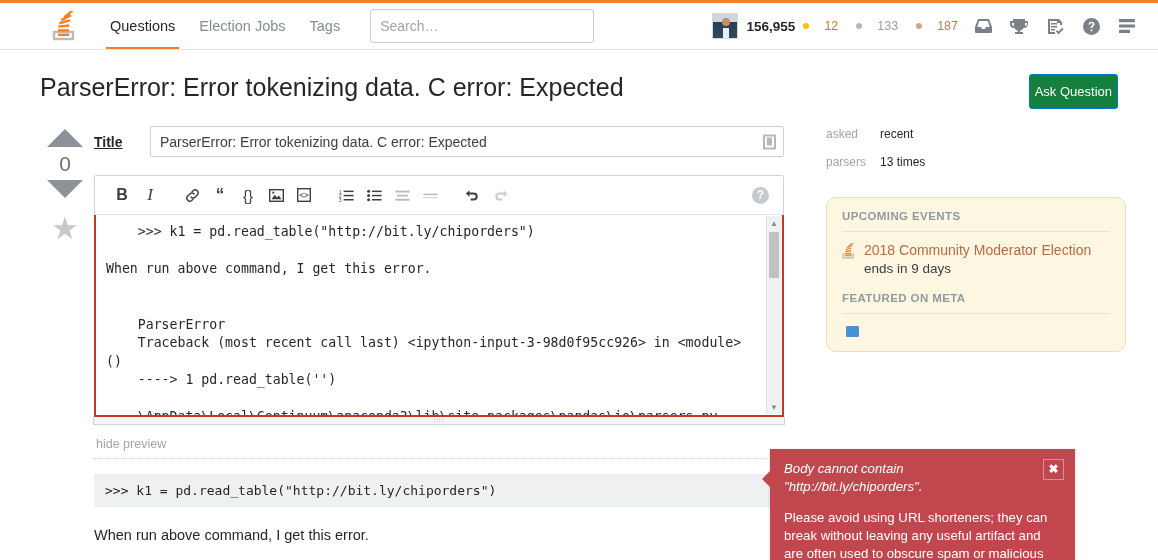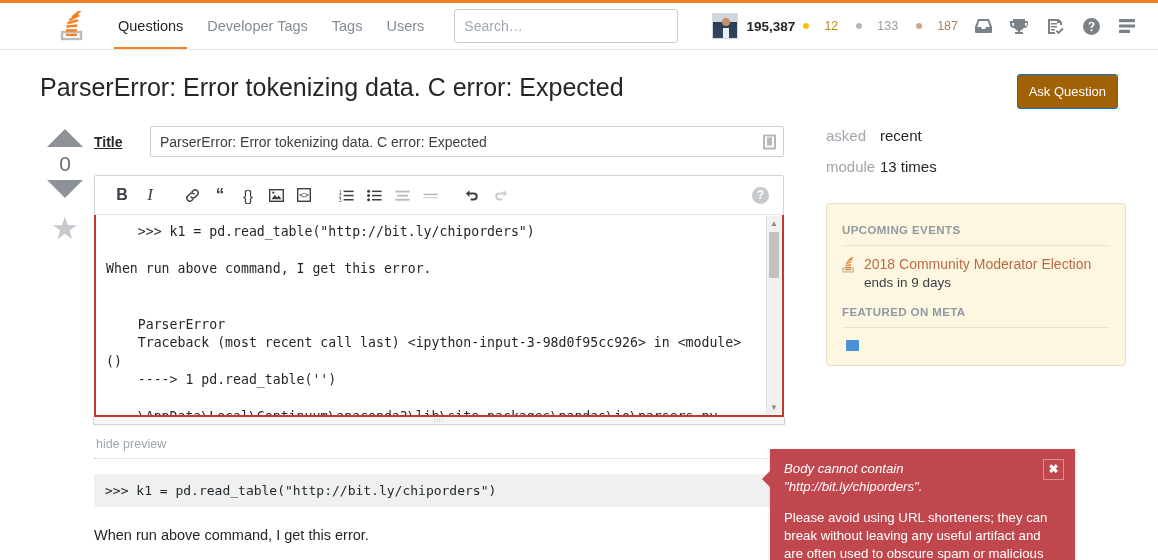--- a/index.html
+++ b/index.html
@@ -19,21 +19,21 @@
     width: 100%;
   }
 
   
   #header {
     height: 47px;
     background: #ffffff;
     border-bottom: 1px solid #e4e6e8;
     display: flex;
     align-items: center;
-    padding: 0 14px 0 8px;
+    padding: 0 14px 0 0;
     position: relative;
   }
   #logo-wrap {
     width: 54px;
     display: flex; align-items: center; justify-content: center;
     height: 100%;
     margin-left: 38px;
   }
   .so-logo { display:block; }
 
@@ -138,26 +138,26 @@
   }
   #page-title {
     font-size: 25px;
     font-weight: normal;
     color: #242729;
     line-height: 1.2;
     margin: 0;
     flex: 1;
   }
   #ask-question-btn {
-    background: #a16207;
+    background: #15803d;
     color: #fff;
     border: 1px solid #0077cc;
     border-radius: 3px;
     font-size: 13px;
-    padding: 9px 11px;
+    padding: 9px 5px;
     cursor: pointer;
     font-family: "Liberation Sans", sans-serif;
     margin-top: 2px;
     margin-right: 16px;
     white-space: nowrap;
   }
 
   
   #main {
     display: flex;
@@ -379,32 +379,32 @@
   
   #sidebar {
     width: 330px;
     flex: none;
     margin-left: 42px;
     padding-top: 1px;
     position: relative;
   }
   .side-stat {
     display: flex;
-    font-size: 15px;
+    font-size: 12px;
     margin-bottom: 14px;
   }
   .side-stat .k { color: #9fa6ad; width: 54px; flex:none; }
   .side-stat .v { color: #242729; }
 
   #events-box {
     margin-top: 28px;
     background: #fdf7e2;
     border: 1px solid #e6dfc4;
-    border-radius: 3px;
-    padding: 20px 15px 14px 15px;
+    border-radius: 10px;
+    padding: 12px 15px 14px 15px;
     width: 300px;
   }
   .side-head {
     font-size: 11.5px;
     color: #9199a1;
     letter-spacing: 0.4px;
     font-weight: bold;
     padding-bottom: 9px;
     border-bottom: 1px solid #ece4ca;
     margin-bottom: 9px;
@@ -497,32 +497,31 @@
       <rect x="6" y="18.2" width="11" height="2.4" fill="#f48024"></rect>
       <rect x="6.3" y="13.9" width="11" height="2.4" fill="#f48024" transform="rotate(-6 11.8 15.1)"></rect>
       <rect x="7.2" y="9.6" width="11" height="2.4" fill="#f48024" transform="rotate(-15 12.7 10.8)"></rect>
       <rect x="8.7" y="5.4" width="11" height="2.4" fill="#f48024" transform="rotate(-27 14.2 6.6)"></rect>
       <rect x="11.1" y="1.5" width="11" height="2.4" fill="#f48024" transform="rotate(-40 16.6 2.7)"></rect>
     </svg>
   </div>
 
   <nav id="nav">
     <a class="nav-item active">Questions</a>
-    <a class="nav-item">Developer Tags</a>
+    <a class="nav-item">Election Jobs</a>
     <a class="nav-item">Tags</a>
-    <a class="nav-item">Users</a>
   </nav>
 
   <div id="search-wrap">
     <input id="search-input" type="text" placeholder="Search…" style="">
   </div>
 
   <div id="user-area">
     <div id="avatar"></div>
-    <span id="rep">195,387</span>
+    <span id="rep">156,955</span>
     <span class="badge-group">
       <span class="badge-dot gold"></span>
       <span class="badge-count gold">12</span>
       <span class="badge-dot silver"></span>
       <span class="badge-count silver">133</span>
       <span class="badge-dot bronze"></span>
       <span class="badge-count bronze">187</span>
     </span>
 
     <div class="hdr-icon">
@@ -690,21 +689,21 @@
     <pre id="preview-code">&gt;&gt;&gt; k1 = pd.read_table("http://bit.ly/chiporders")</pre>
     <p id="preview-para">When run above command, I get this error.</p>
   </div>
 
   <div id="sidebar">
     <div class="side-stat">
       <span class="k">asked</span>
       <span class="v">recent</span>
     </div>
     <div class="side-stat">
-      <span class="k">module</span>
+      <span class="k">parsers</span>
       <span class="v">13 times</span>
     </div>
 
     <div id="events-box">
       <div class="side-head">UPCOMING EVENTS</div>
       <div class="event-row">
         <div class="event-ico">
           <svg width="14" height="16" viewBox="0 0 26 30" aria-hidden="true">
             <rect x="2" y="21" width="19" height="7" fill="none" stroke="#c8b99a" stroke-width="2.4"></rect>
             <rect x="6" y="22.6" width="11" height="2.4" fill="#e08a3c"></rect>

